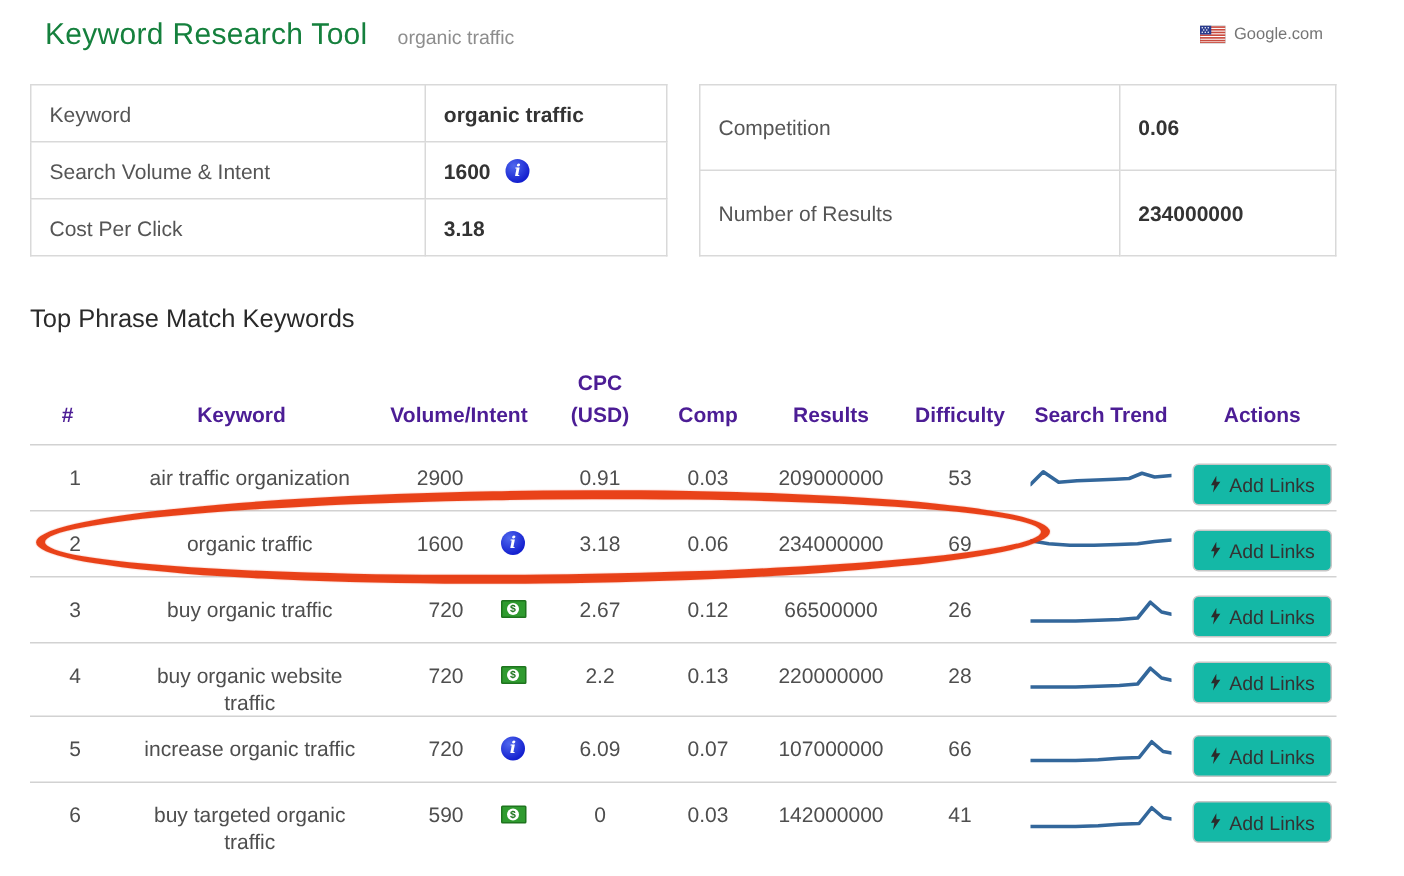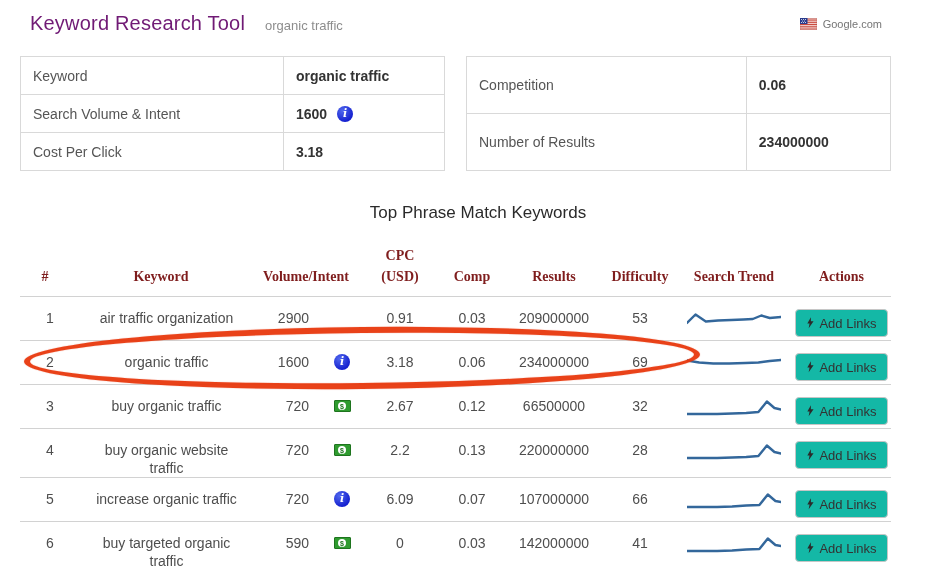--- a/index.html
+++ b/index.html
@@ -5,44 +5,44 @@
   * { box-sizing: content-box; }
   html,body { margin:0; padding:0; }
   body {
     width:936px; height:584px; overflow:hidden; position:relative;
     background:#ffffff; color:#555;
     font-family:"Liberation Sans", sans-serif;
   }
 
   
   .top { display:flex; align-items:baseline; padding:12px 54px 0 30px; }
-  .title { font-size:20px; color:#701a75; letter-spacing:.2px; }
+  .title { font-size:20px; color:#15803d; letter-spacing:.2px; }
   .subtitle { font-size:13px; color:#8d8d8d; margin-left:20px; }
   .top-right { margin-left:auto; display:flex; align-items:center; gap:6px; font-size:11px; color:#757575; }
   .flag-icon { display:inline-flex; }
 
   
   .summaries { display:flex; gap:21px; margin:21px 45px 0 20px; }
   table.sum { border-collapse:collapse; width:425px; table-layout:fixed; }
   table.sum td {
     border:1px solid #d9d9d9; height:37px; padding:0 0 0 12px;
     font-size:14px; color:#555; vertical-align:middle;
   }
   table.sum td.val { font-weight:bold; color:#333; }
   .valwrap { display:flex; align-items:center; gap:10px; }
 
   
-  .section-heading { margin:32px 0 0 20px; font-size:17px; color:#2a2a2a; font-weight:normal;text-align:center; }
+  .section-heading { margin:32px 0 0 20px; font-size:17px; color:#2a2a2a; font-weight:normal; }
 
   
   .ptable-wrap { position:relative; margin:14px 45px 0 20px; }
   table.ptable { border-collapse:collapse; table-layout:fixed; width:871px; font-size:14px; }
   table.ptable thead th {
     height:50px; vertical-align:bottom; padding:0 0 9px 0;
-    font-weight:bold; color:#7f1d1d; text-align:center; line-height:21px;font-family:Liberation Serif, serif;
+    font-weight:bold; color:#4c1d95; text-align:center; line-height:21px;
   }
   .th-narrow { display:inline-block; max-width:48px; }
   table.ptable tbody td {
     border-top:1px solid #d2d2d2; vertical-align:top;
     padding-top:12px; padding-bottom:0; height:44px; box-sizing:border-box;
     color:#4e4e4e; text-align:center; line-height:18px;
   }
   th.c-rank, td.c-rank { text-align:left; padding-left:11px; }
   th.c-kw, td.c-kw { text-align:left; padding-left:25px; }
   td.c-kw { line-height:21px; padding-right:14px; }
@@ -262,21 +262,21 @@
               <span class="icon-slot">
                 <span class="dollar-icon">
                   <span class="dollar-circle">$</span>
                 </span>
               </span>
             </span>
         </td>
         <td>2.67</td>
         <td>0.12</td>
         <td>66500000</td>
-        <td>32</td>
+        <td>26</td>
         <td class="c-trend"><svg width="94" height="22" viewBox="0 0 94 22">
               <polyline points="0.0,17 15.0,17 30.1,17 45.1,16.5 59.2,16 71.4,15 79.9,4.5 87.4,11 94.0,12.5" fill="none" stroke="#33679b" stroke-width="2.4" stroke-linecap="round" stroke-linejoin="round"></polyline>
             </svg></td>
         <td class="c-act">
           <button class="addlinks">
             <span class="bolt-icon">
                 <svg width="8" height="12" viewBox="0 0 9 13">
                   <path d="M5.5 0 L1.5 7 H4 L3 12.5 L8.5 4.5 H5.5 Z" fill="#2b2b2b"></path>
                 </svg>
               </span>

